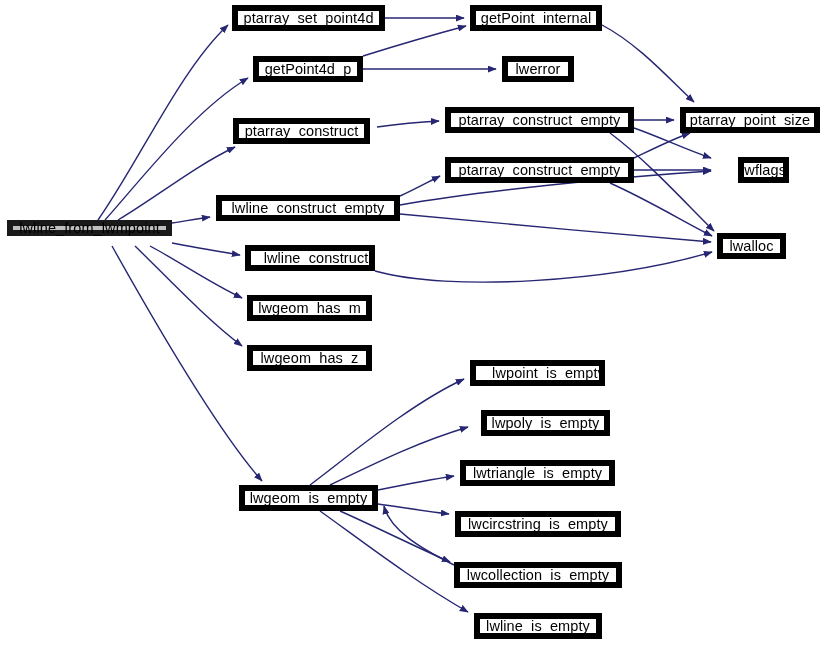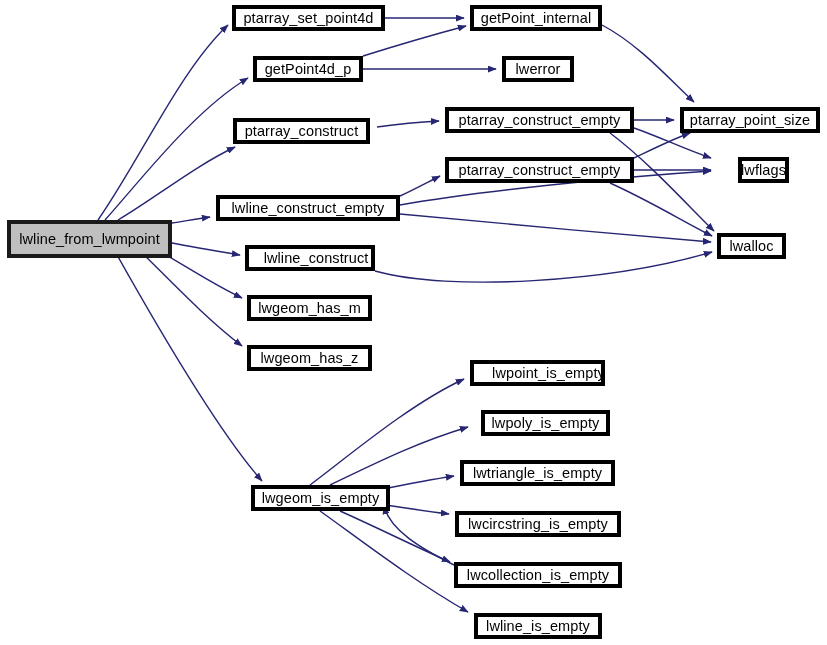--- a/index.html
+++ b/index.html
@@ -21,21 +21,21 @@
   #edge-layer {
     position: absolute;
     left: 0;
     top: 0;
     width: 827px;
     height: 645px;
   }
   .gnode {
     position: absolute;
     box-sizing: border-box;
-    border: 4px solid #000000;
+    border: 6px solid #000000;
     background: #ffffff;
     color: #000000;
     font-size: 14.5px;
     line-height: 1;
     white-space: nowrap;
     display: flex;
     align-items: center;
     justify-content: center;
     letter-spacing: 0.1px;
   }
@@ -86,21 +86,21 @@
         <path d="M 310,485 C 350,455 410,404 464,379" fill="none" stroke="#262673" stroke-width="1.4" marker-end="url(#arrowhead)"></path>
         <path d="M 330,485 C 370,466 412,444 468,427" fill="none" stroke="#262673" stroke-width="1.4" marker-end="url(#arrowhead)"></path>
         <path d="M 378,490 C 403,485 428,480 454,476" fill="none" stroke="#262673" stroke-width="1.4" marker-end="url(#arrowhead)"></path>
         <path d="M 378,504 C 400,507 424,511 449,514" fill="none" stroke="#262673" stroke-width="1.4" marker-end="url(#arrowhead)"></path>
         <path d="M 454,565 C 420,548 390,530 384,506" fill="none" stroke="#262673" stroke-width="1.4" marker-end="url(#arrowhead)"></path>
         <path d="M 340,511 C 376,527 414,546 450,562" fill="none" stroke="#262673" stroke-width="1.4" marker-end="url(#arrowhead)"></path>
         <path d="M 320,511 C 358,538 412,580 468,612" fill="none" stroke="#262673" stroke-width="1.4" marker-end="url(#arrowhead)"></path>
       </g>
   </svg>
   <div id="nodes-group">
-      <div class="gnode root" style="left: 7px; top: 220px; width: 165px; height: 38px;">
+      <div class="gnode root" style="left: 7px; top: 220px; width: 165px; height: 16px;">
         <span class="gnode-label">lwline_from_lwmpoint</span>
       </div>
       <div class="gnode" style="left: 232px; top: 5px; width: 153px; height: 26px;">
         <span class="gnode-label">ptarray_set_point4d</span>
       </div>
       <div class="gnode" style="left: 470px; top: 5px; width: 132px; height: 26px; justify-content: center;">
         <span class="gnode-label">getPoint_internal</span>
       </div>
       <div class="gnode" style="left: 253px; top: 56px; width: 110px; height: 26px;">
         <span class="gnode-label">getPoint4d_p</span>
@@ -140,21 +140,21 @@
       </div>
       <div class="gnode" style="left: 470px; top: 360px; width: 135px; height: 26px; padding-left: 22px;">
         <span class="gnode-label">lwpoint_is_empty</span>
       </div>
       <div class="gnode" style="left: 481px; top: 410px; width: 129px; height: 26px; justify-content: center;">
         <span class="gnode-label">lwpoly_is_empty</span>
       </div>
       <div class="gnode" style="left: 460px; top: 460px; width: 155px; height: 26px;">
         <span class="gnode-label">lwtriangle_is_empty</span>
       </div>
-      <div class="gnode" style="left: 239px; top: 485px; width: 139px; height: 26px; margin-left: 12px;">
+      <div class="gnode" style="left: 239px; top: 485px; width: 139px; height: 26px;">
         <span class="gnode-label">lwgeom_is_empty</span>
       </div>
       <div class="gnode" style="left: 455px; top: 511px; width: 166px; height: 26px;">
         <span class="gnode-label">lwcircstring_is_empty</span>
       </div>
       <div class="gnode" style="left: 454px; top: 562px; width: 168px; height: 26px;">
         <span class="gnode-label">lwcollection_is_empty</span>
       </div>
       <div class="gnode" style="left: 474px; top: 613px; width: 128px; height: 26px;">
         <span class="gnode-label">lwline_is_empty</span>

